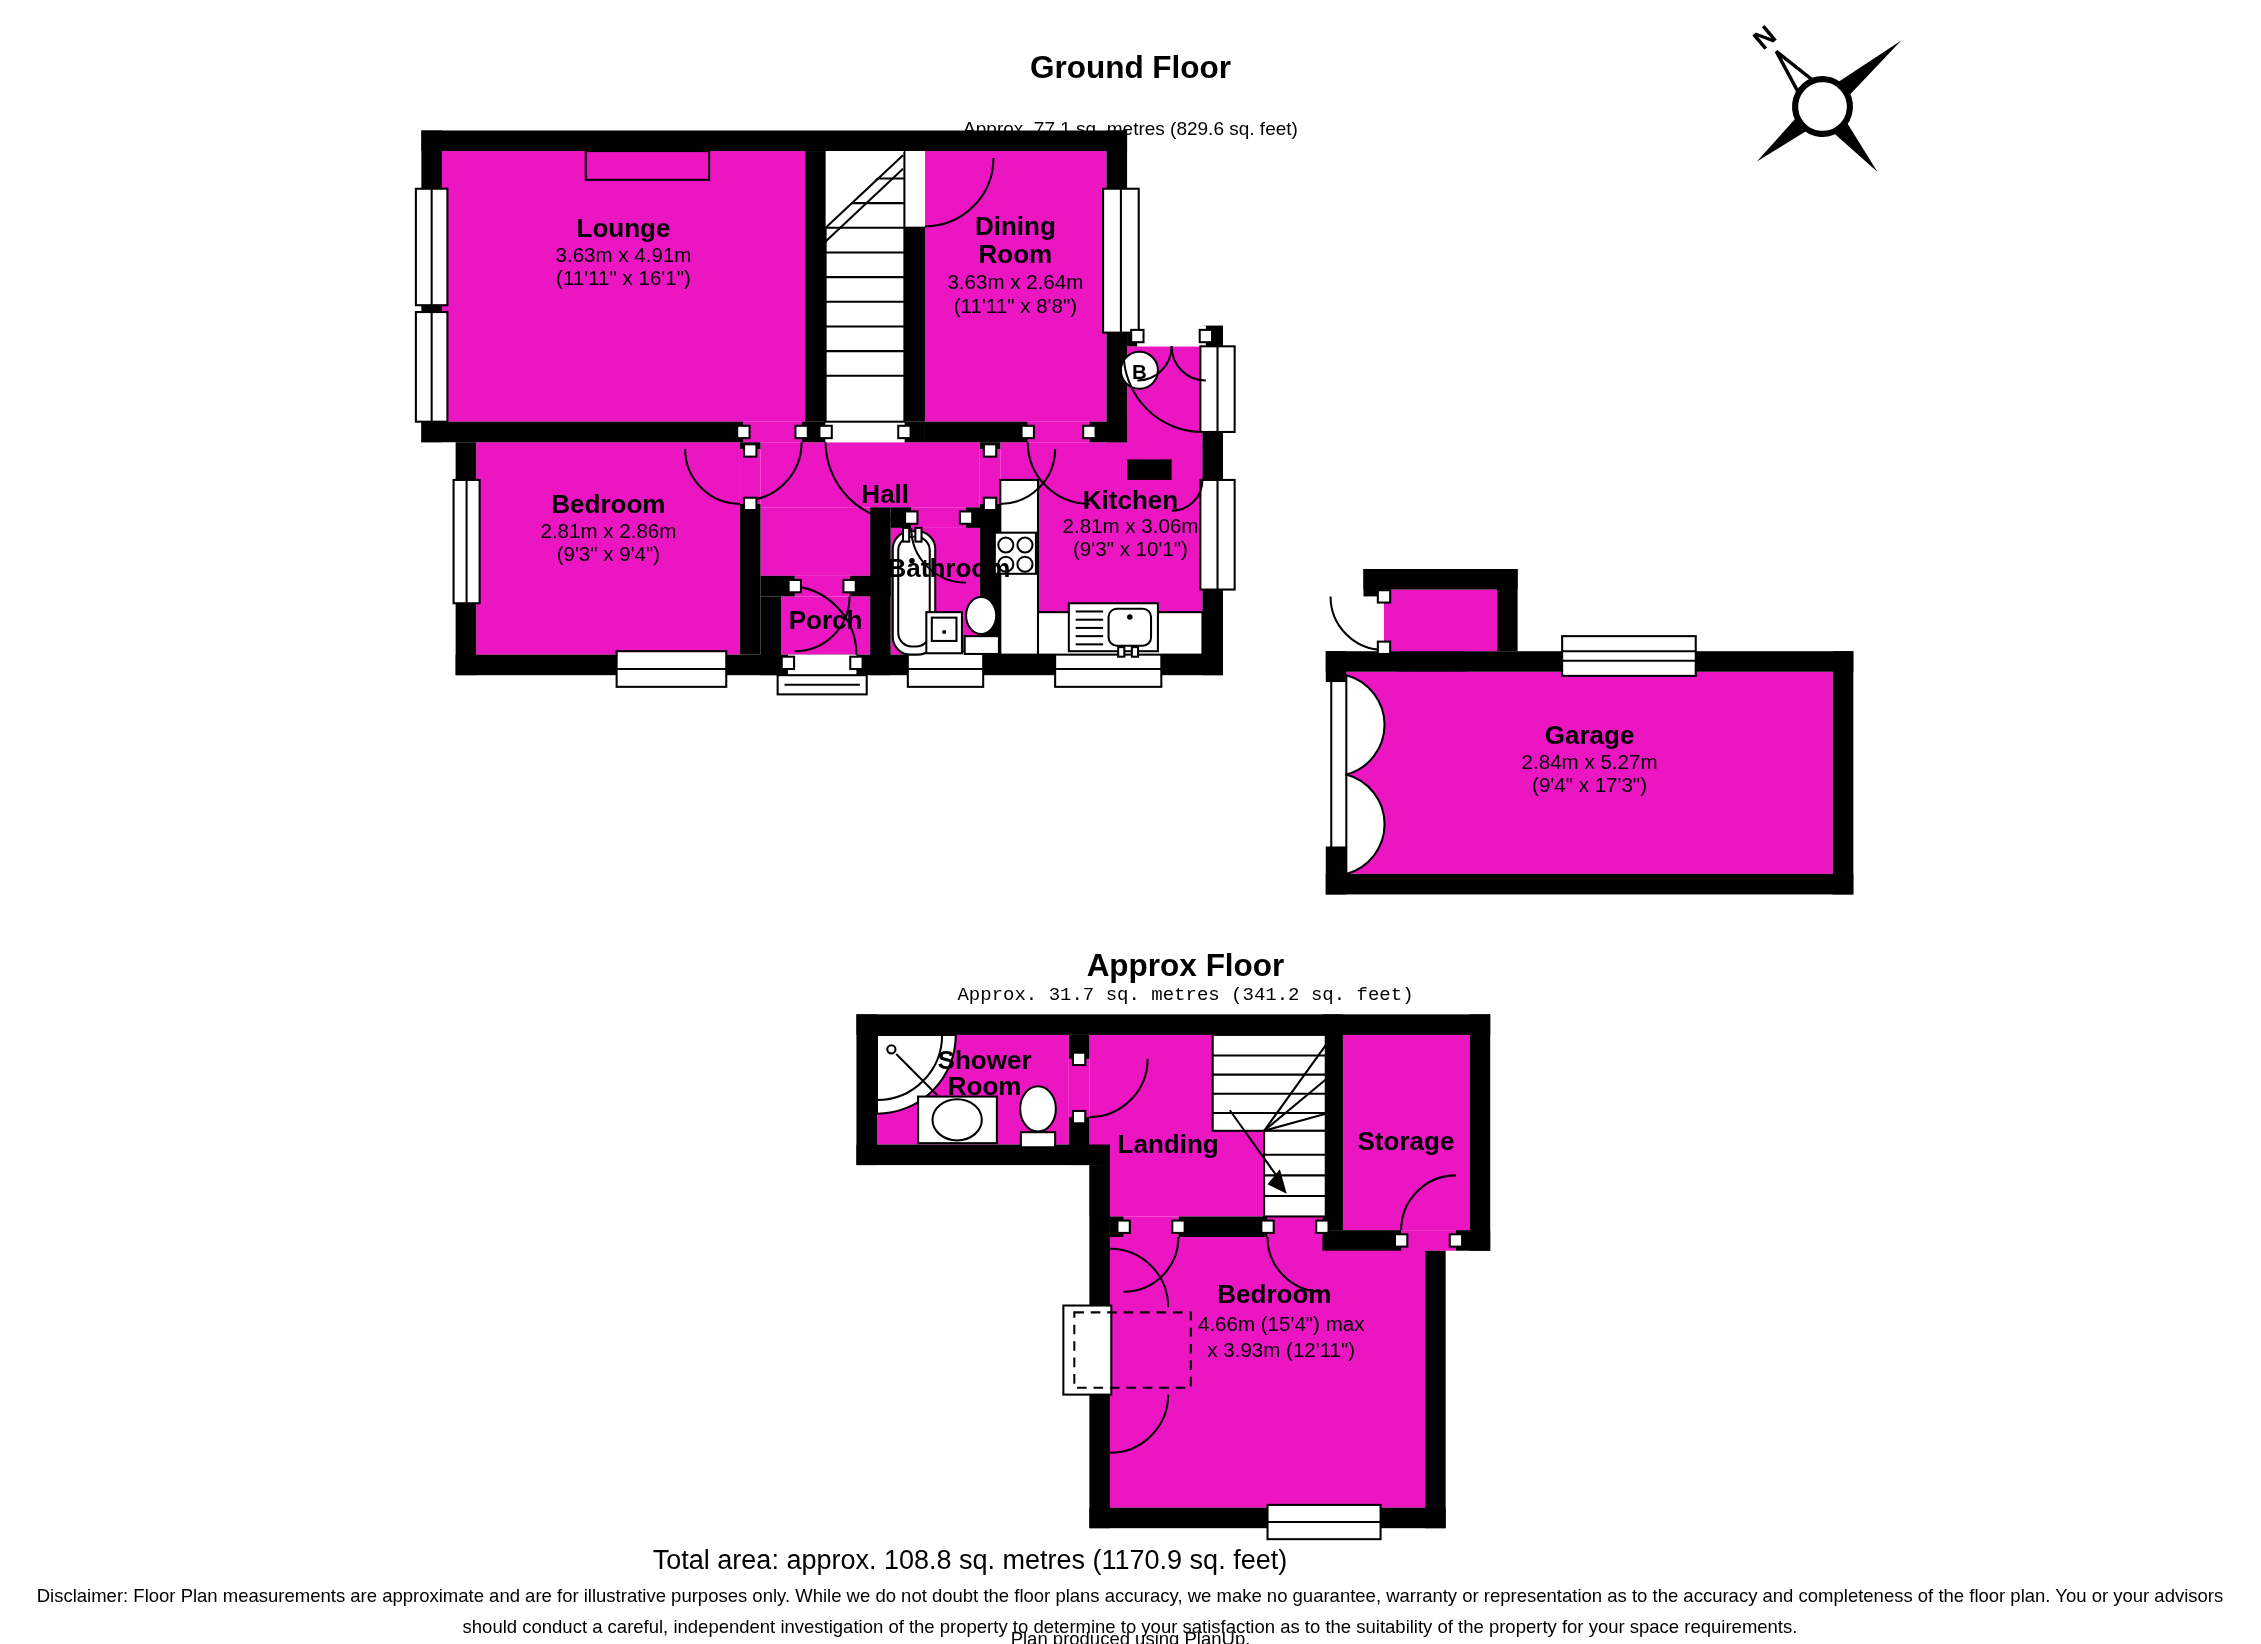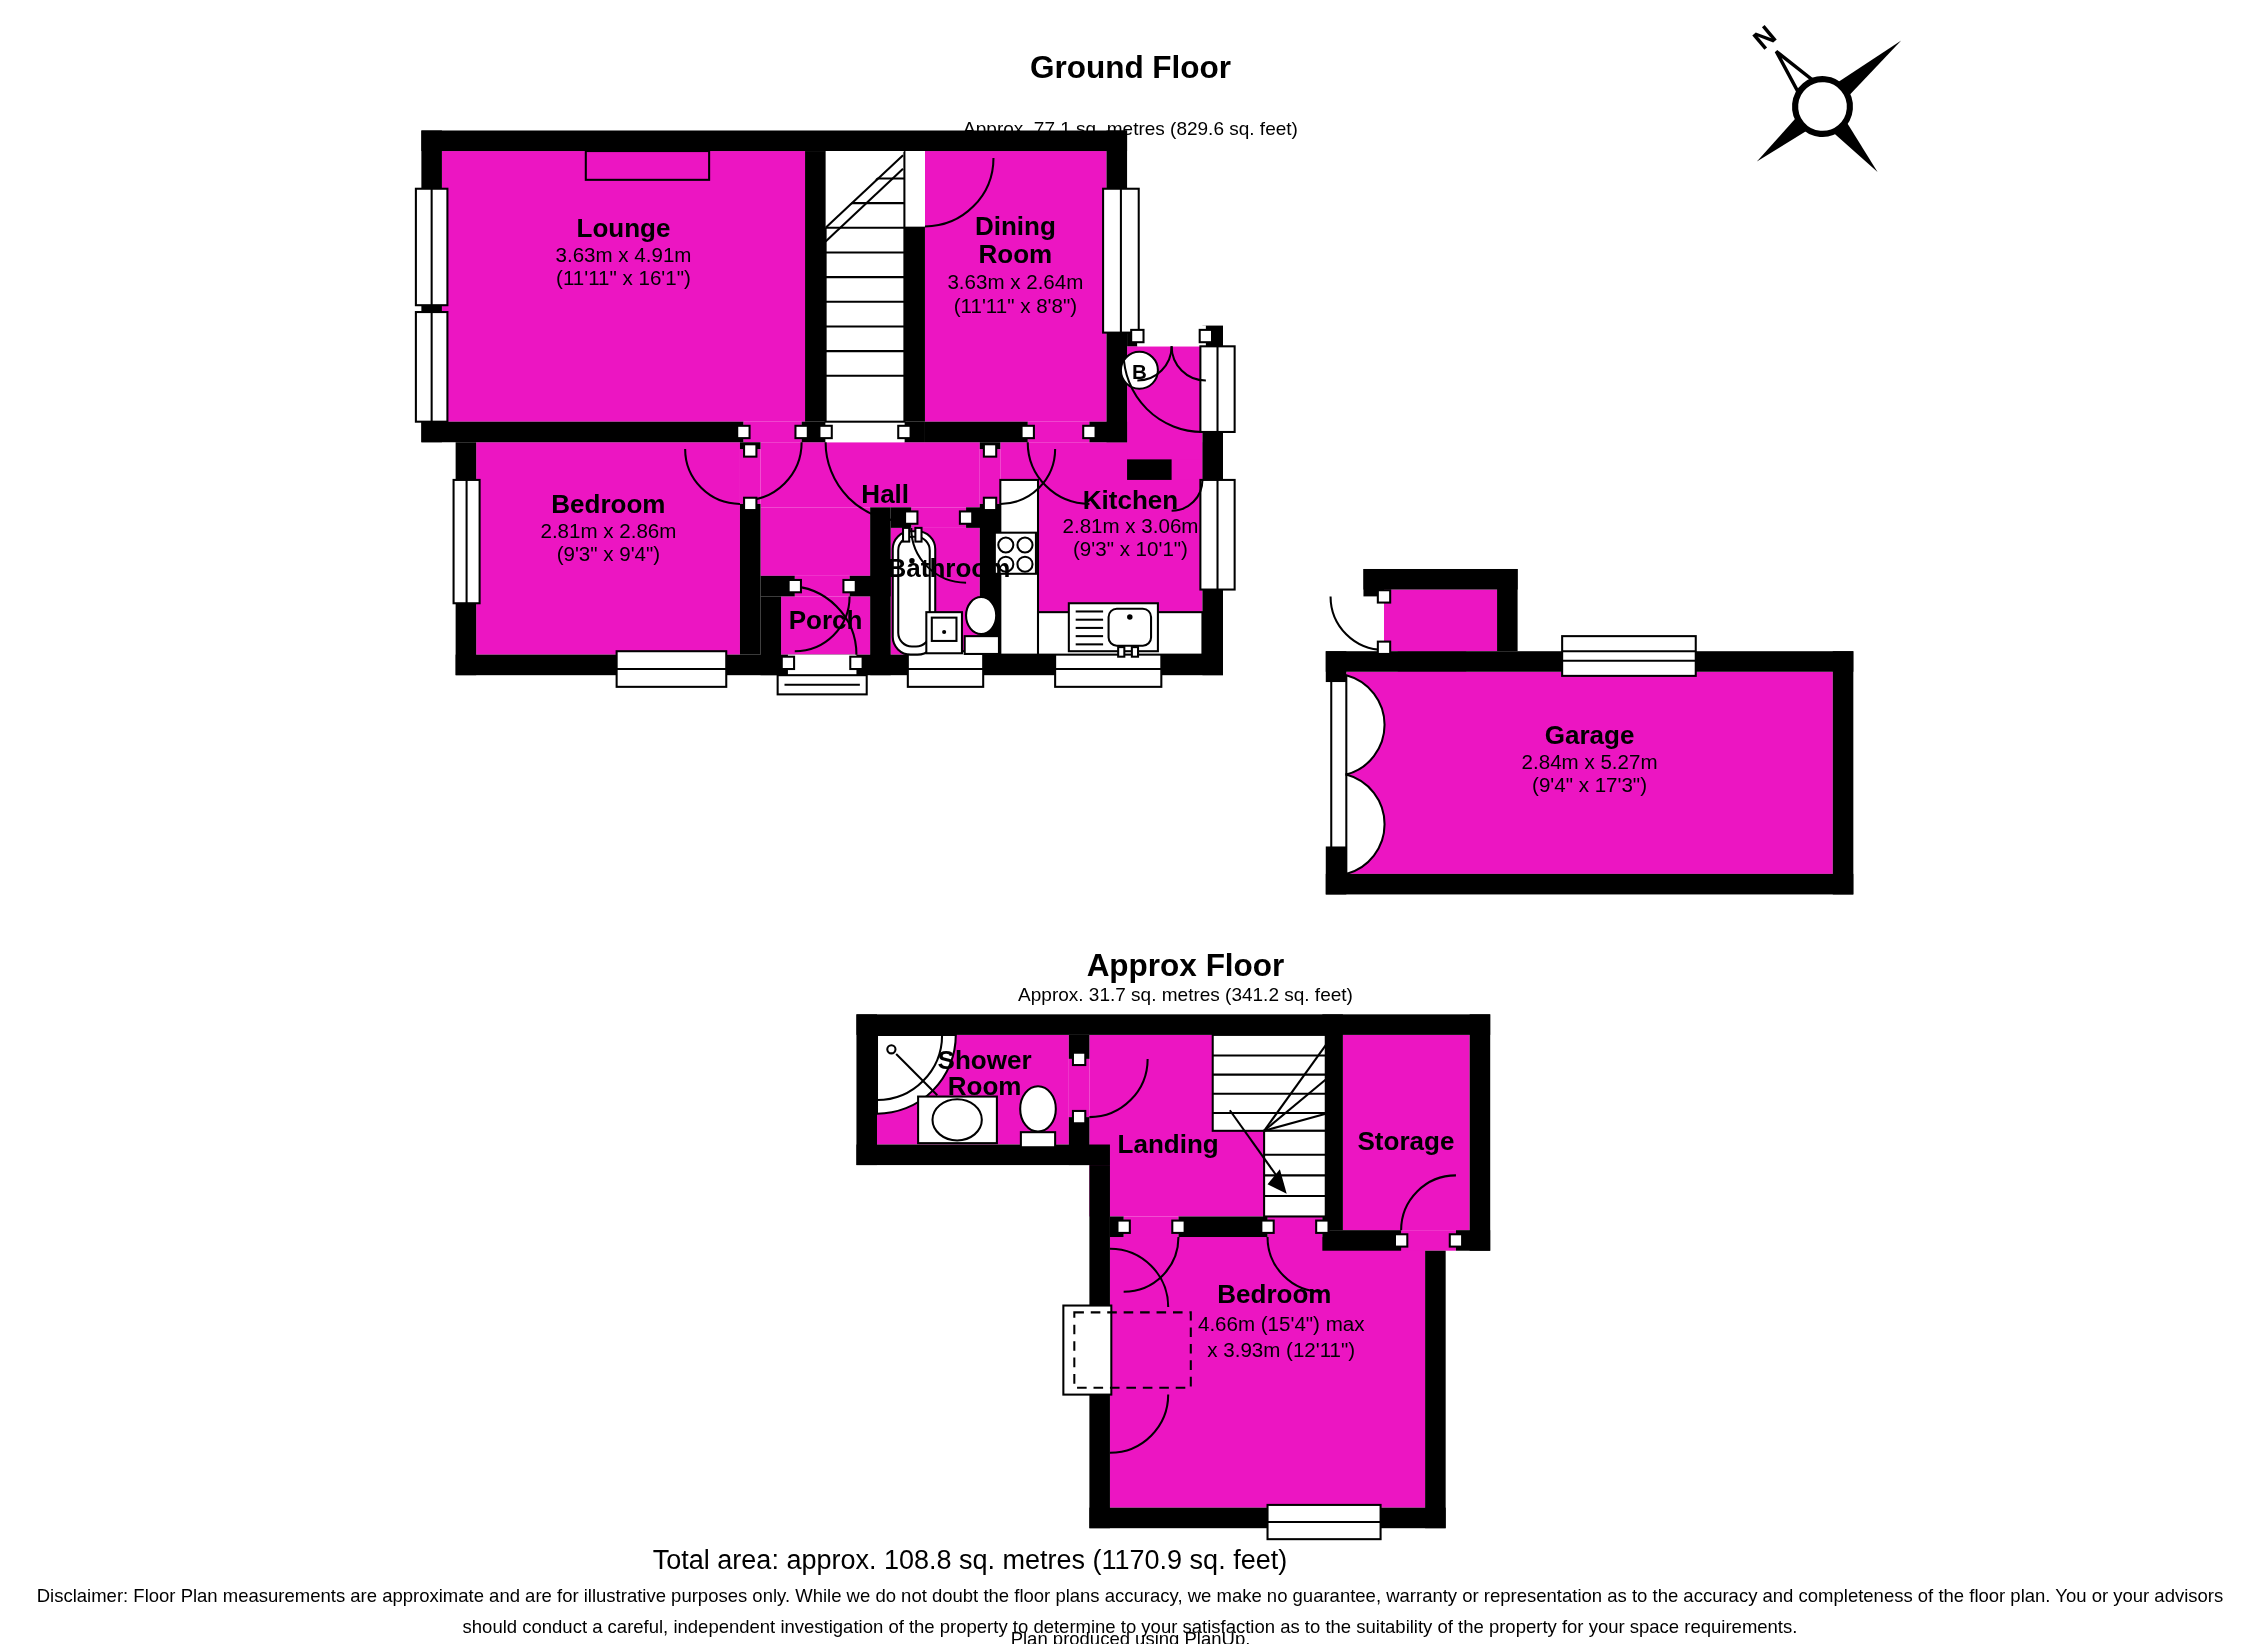--- a/index.html
+++ b/index.html
@@ -28,21 +28,21 @@
 </style>
 </head>
 <body>
 
 <div class="page">
 
   <div class="abs floor-title" style="left:0;width:2261px;top:49px;">Ground Floor</div>
   <div class="abs floor-sub" style="left:0;width:2261px;top:88px;margin-top:30px;">Approx. 77.1 sq. metres (829.6 sq. feet)</div>
 
   <div class="abs floor-title" style="left:843px;width:685px;top:947px;">Approx Floor</div>
-  <div class="abs floor-sub" style="left:843px;width:685px;top:984px;">Approx. 31.7 sq. metres (341.2 sq. feet)</div>
+  <div class="abs floor-sub" style="left:843px;width:685px;top:984px;font-family:Liberation Mono, monospace;">Approx. 31.7 sq. metres (341.2 sq. feet)</div>
 
   <div class="abs total" style="left:0;width:1940px;top:1545px;">Total area: approx. 108.8 sq. metres (1170.9 sq. feet)</div>
   <div class="abs small" style="left:27px;width:2206px;top:1580px;">Disclaimer:  Floor Plan measurements are approximate and are for illustrative purposes only.  While we do not doubt the floor plans accuracy, we make no guarantee, warranty or representation as to the accuracy and completeness of the floor plan.  You or your advisors should conduct a careful, independent investigation of the property to determine to your satisfaction as to the suitability of the property for your space requirements.</div>
   <div class="abs small" style="left:0;width:2261px;top:1623px;">Plan produced using PlanUp.</div>
 
   <svg width="2261" height="1645" viewBox="0 0 3300 2400">
 
     <g>
 
       <g>

